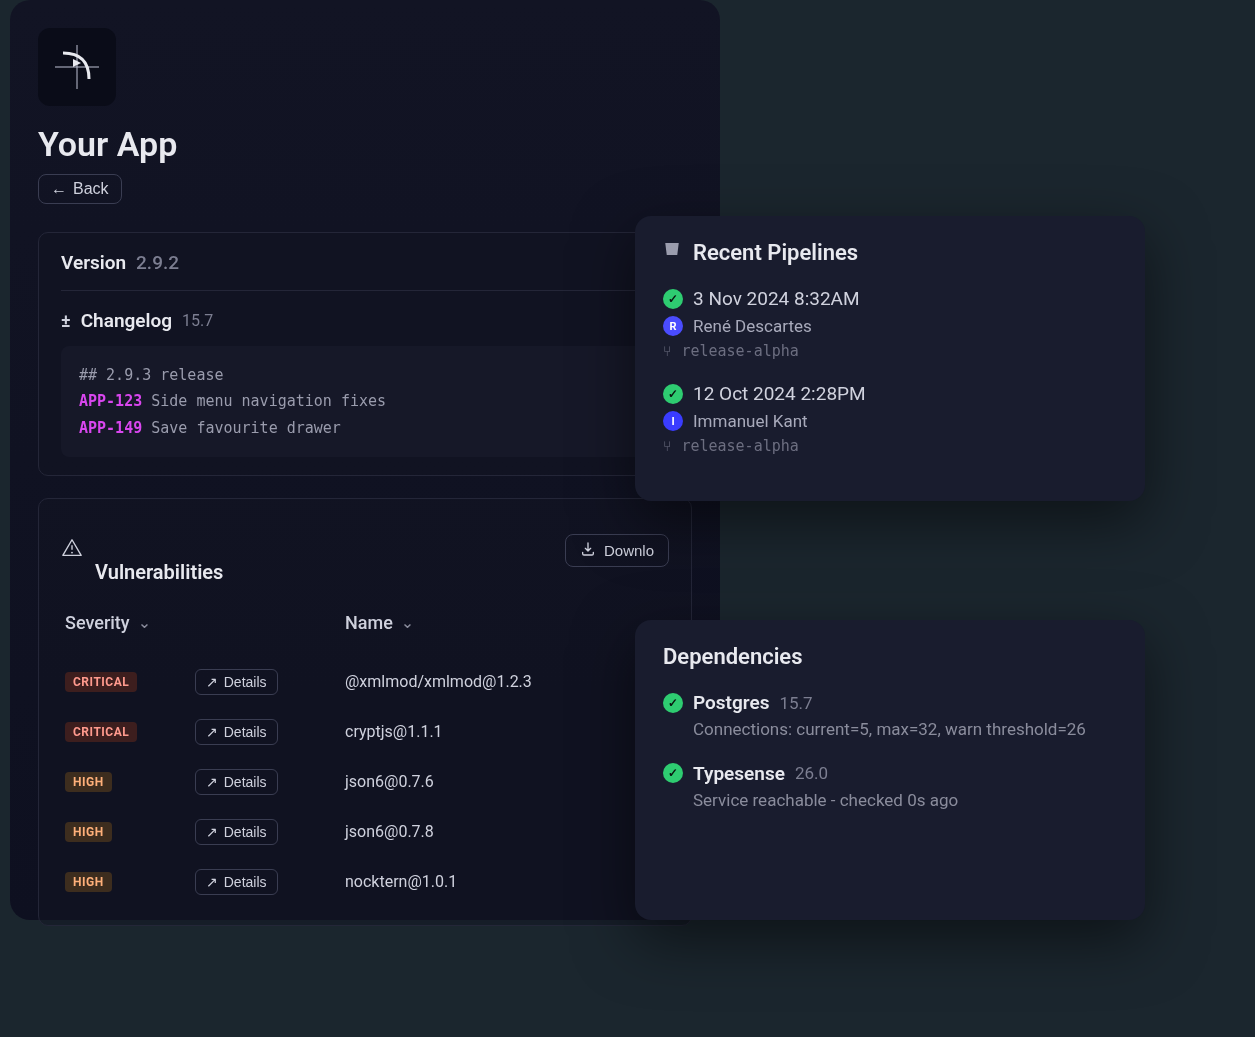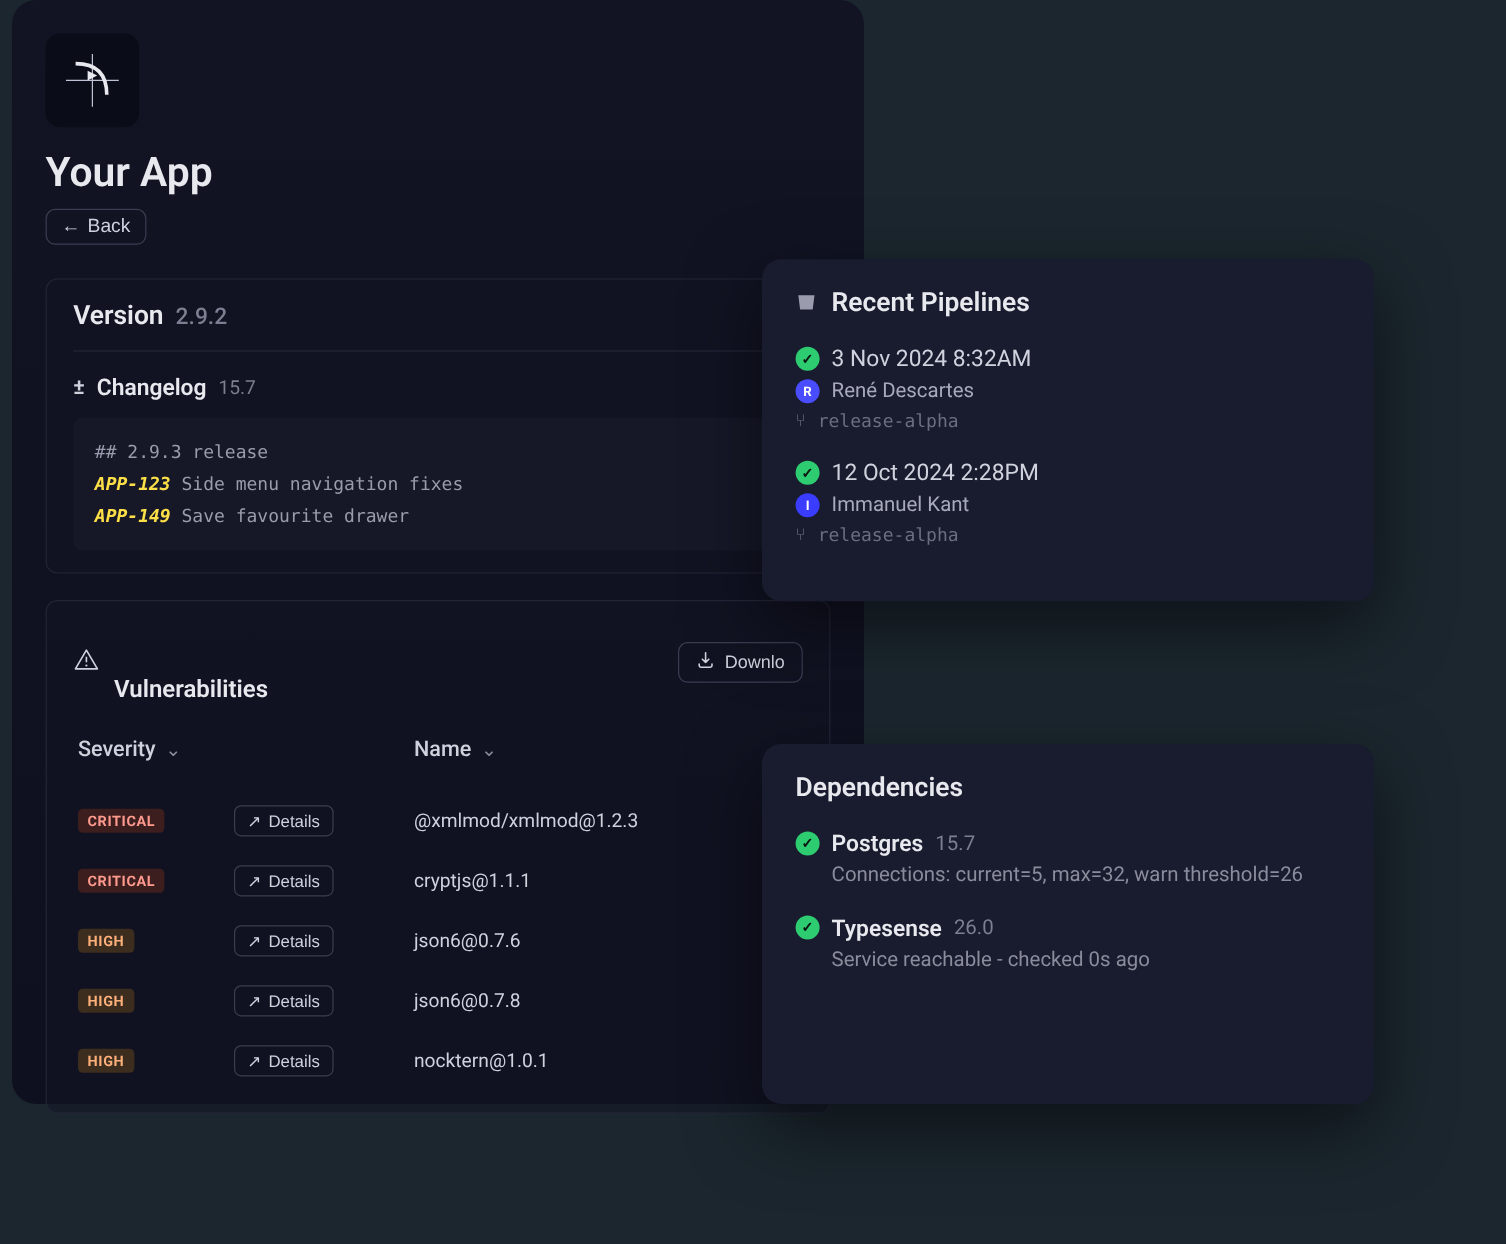--- a/index.html
+++ b/index.html
@@ -61,41 +61,41 @@
   background: #12142280;
 }
 .version-row {
   display: flex;
   align-items: center;
   gap: 10px;
   padding-bottom: 16px;
   border-bottom: 1px solid #242638;
   margin-bottom: 18px;
 }
-.version-label { color: #e8e9ef; font-size: 22px; font-weight: 600; }
+.version-label { color: #e8e9ef; font-size: 19px; font-weight: 600; }
 .version-num { color: #7c7e91; font-size: 19px; font-weight: 500; }
 .changelog-header {
   display: flex;
   align-items: center;
   gap: 10px;
   margin-bottom: 14px;
 }
 .changelog-title { color: #e8e9ef; font-size: 19px; font-weight: 600; }
 .changelog-badge { color: #7c7e91; font-size: 16px; }
 .diff-icon { color: #cfd1dd; font-size: 18px; font-weight: 600; }
 .changelog-body {
   background: #161828;
   border-radius: 8px;
   padding: 16px 18px;
   font-family: "SF Mono", Menlo, Consolas, monospace;
   font-size: 15px;
   line-height: 1.75;
 }
 .cl-heading { color: #9a9cad; }
-.cl-ticket { color: #fde047; font-weight: 600; font-style: italic; }
+.cl-ticket { color: #d946ef; font-weight: 600; }
 .cl-desc { color: #9a9cad; }
 .vuln-header {
   display: flex;
   align-items: center;
   justify-content: space-between;
   margin-bottom: 28px;
 }
 .vuln-title-group { display: flex; align-items: center; gap: 12px; }
 .vuln-title { color: #e8e9ef; font-size: 20px; font-weight: 600; margin-top: 43px; }
 .warn-icon { color: #cfd1dd; }
@@ -152,21 +152,21 @@
 }
 .side-card {
   position: absolute;
   background: #191c2e;
   border-radius: 16px;
   padding: 24px 28px;
   box-shadow: 0 20px 60px rgba(0,0,0,0.5);
 }
 .pipelines-card { left: 635px; top: 216px; width: 510px; }
 .deps-card { left: 635px; top: 620px; width: 510px; height: 300px; }
-.card-header { display: flex; align-items: flex-end; gap: 12px; margin-bottom: 22px; }
+.card-header { display: flex; align-items: flex-start; gap: 12px; margin-bottom: 22px; }
 .card-title { color: #e8e9ef; font-size: 22px; font-weight: 600; }
 .card-icon { color: #9a9cad; }
 .pipeline-item { margin-bottom: 22px; }
 .pipeline-row { display: flex; align-items: center; gap: 10px; margin-bottom: 6px; }
 .check-icon {
   width: 20px; height: 20px; background: #2ecc71; border-radius: 50%;
   display: flex; align-items: center; justify-content: center; color: #0a1510; font-size: 12px; font-weight: bold;
 }
 .pipe-date { color: #d0d2de; font-size: 19px; }
 .pipe-avatar {

